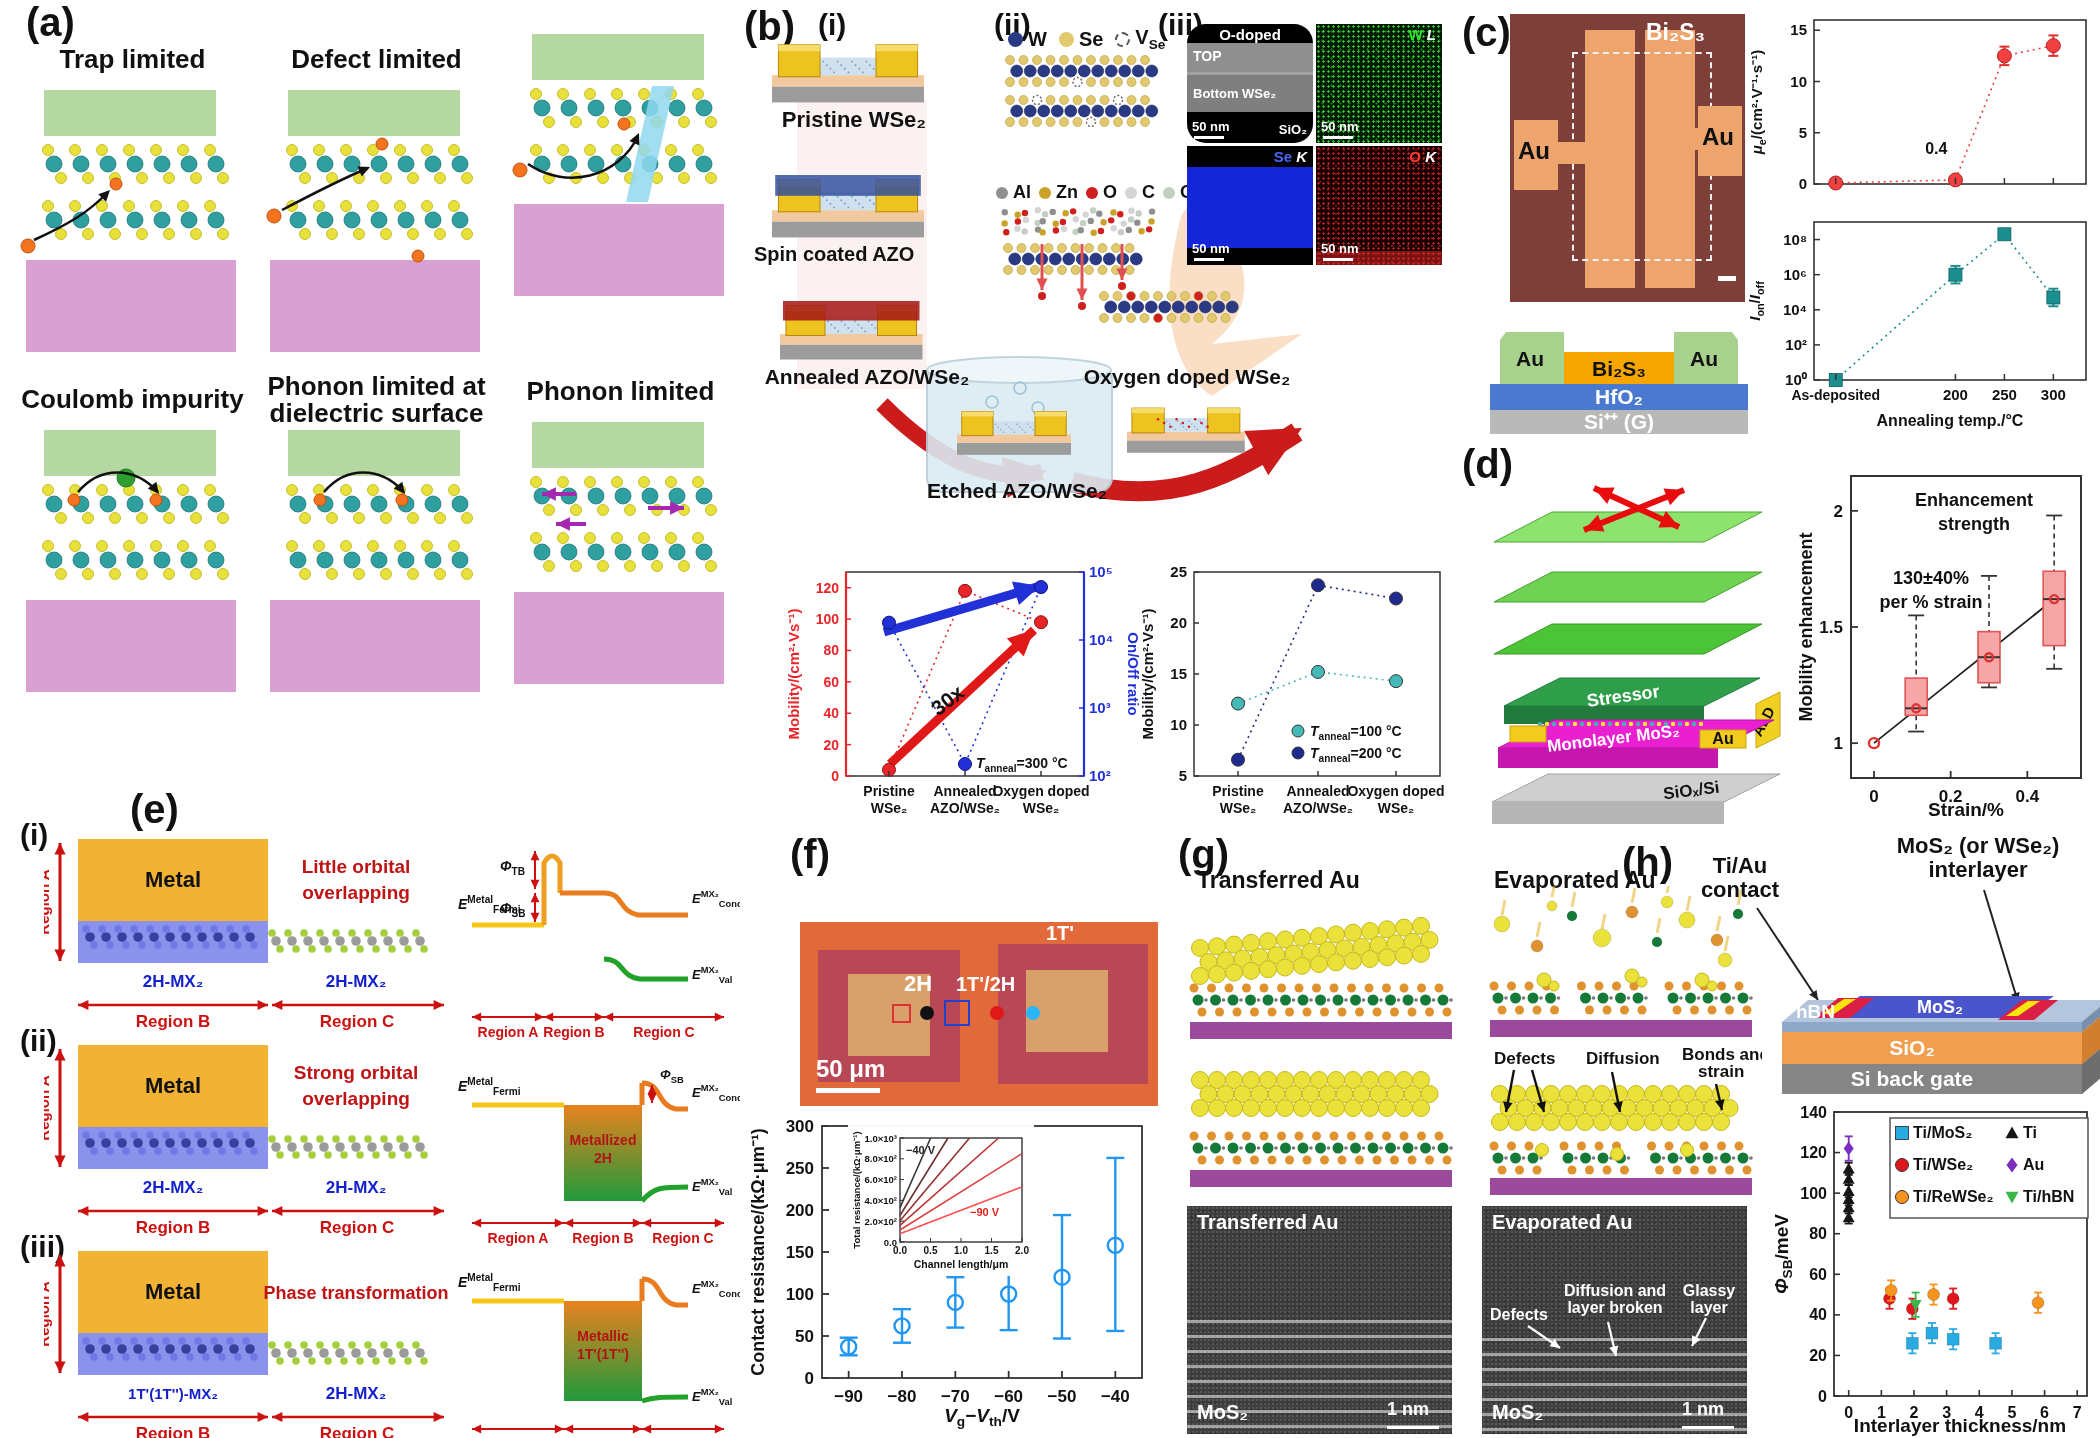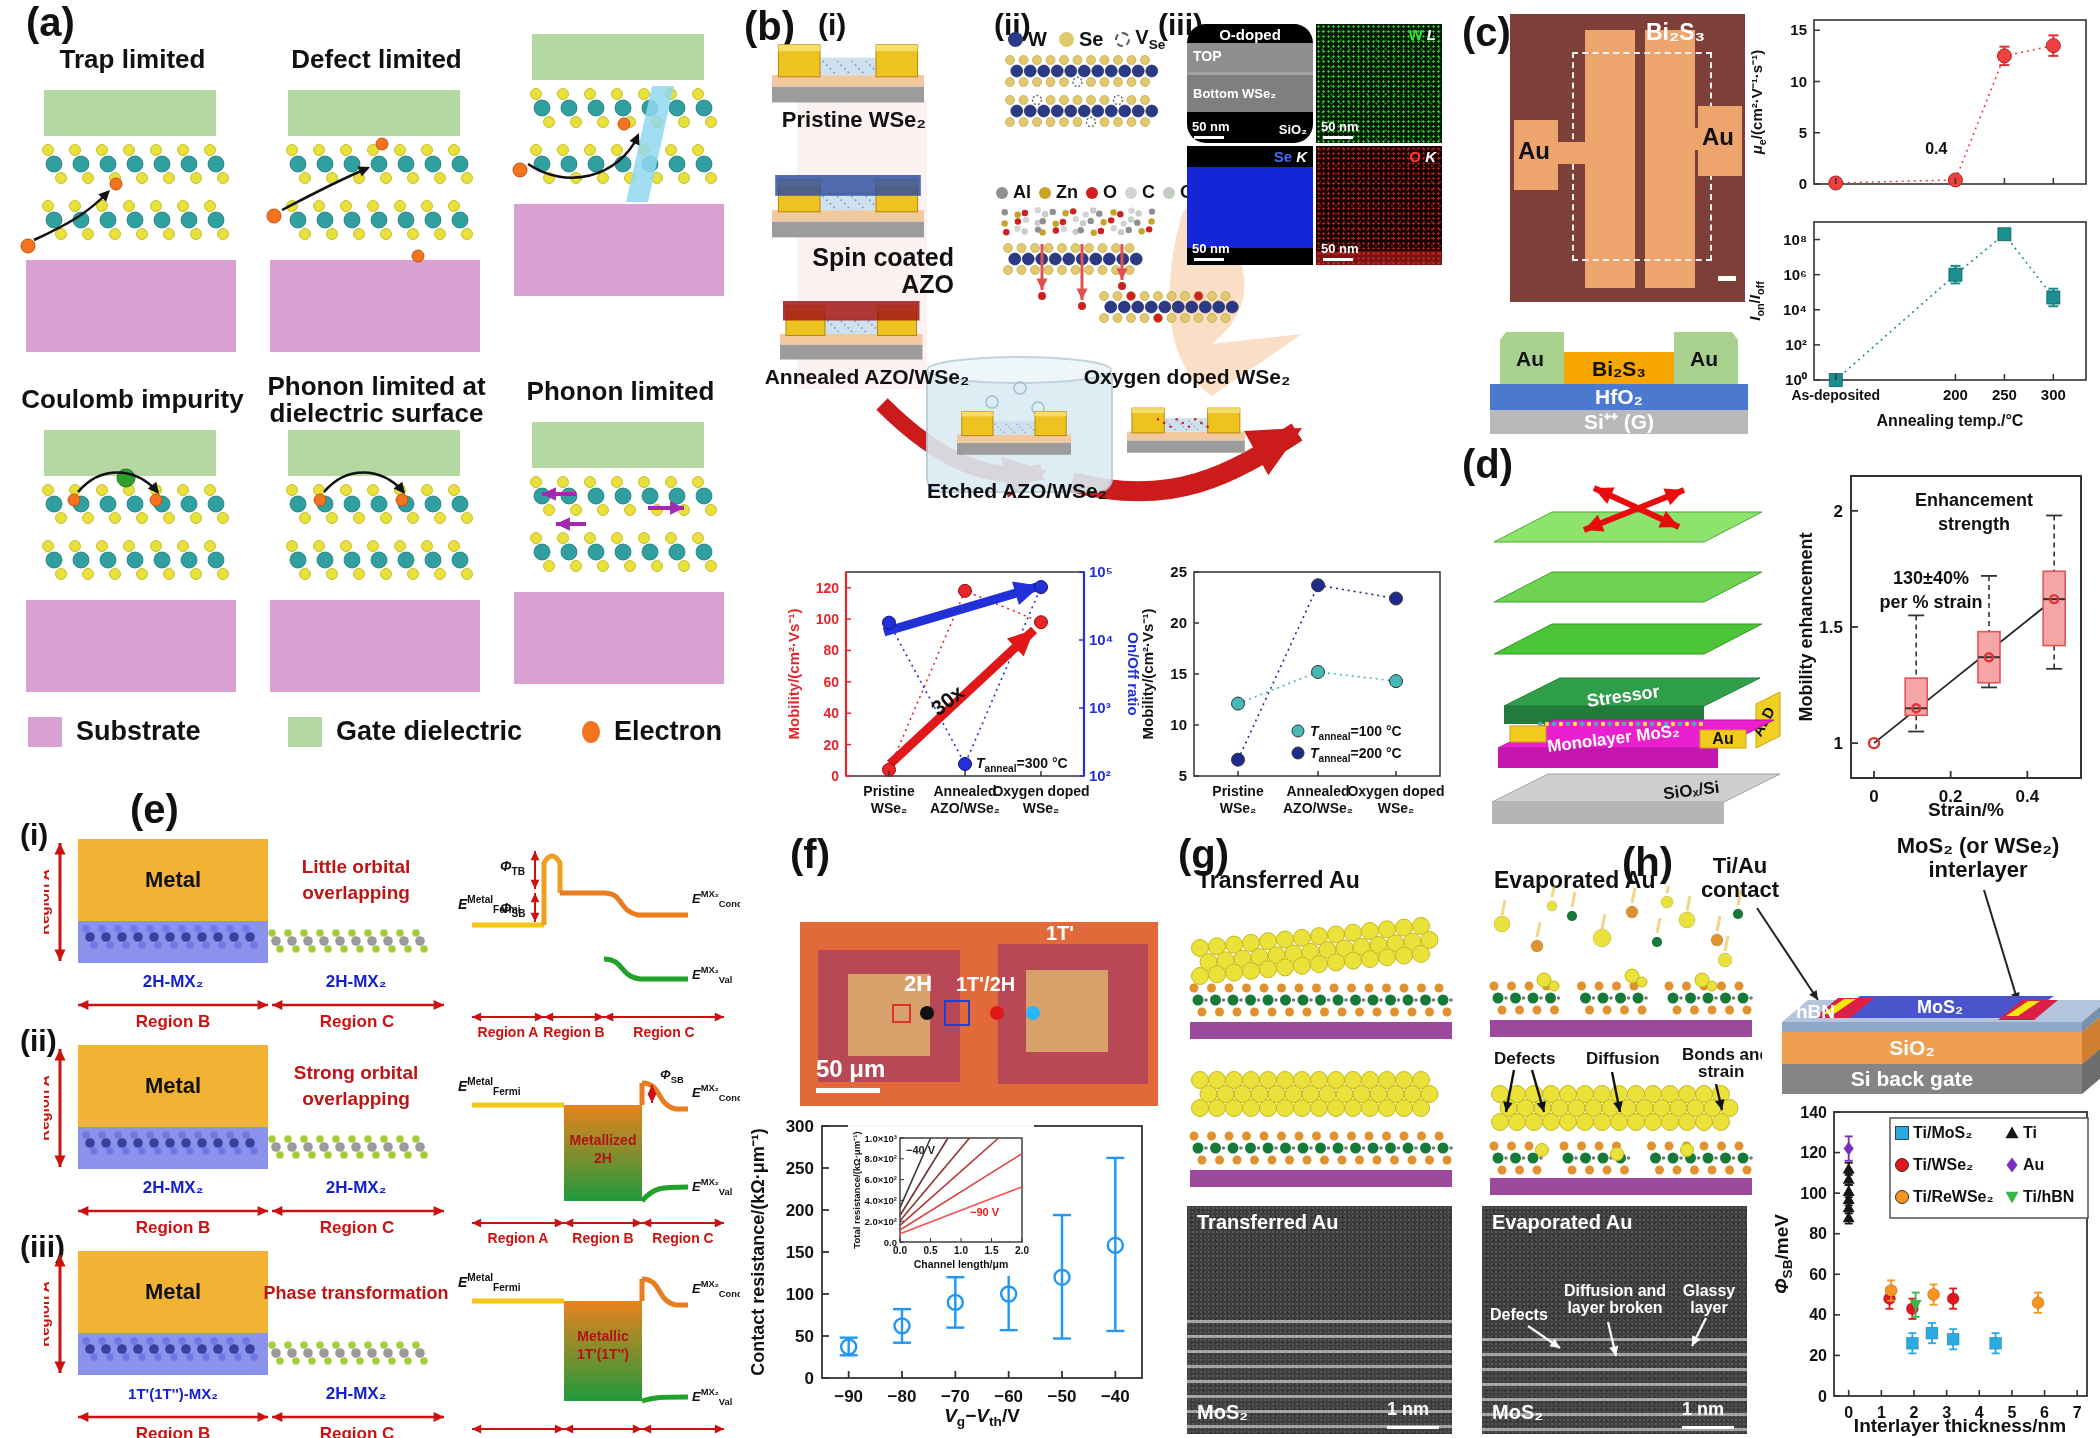--- a/index.html
+++ b/index.html
@@ -40,21 +40,21 @@
   .eds-lab{position:absolute;color:#fff;font-weight:bold;}
   .eds-bar{position:absolute;left:7px;bottom:4px;width:30px;height:3px;background:#fff;}
   .eds-scale{position:absolute;left:5px;bottom:9px;color:#fff;font-size:13px;font-weight:bold;}
   #b-chart1{position:absolute;left:42px;top:556px;}
   #b-chart2{position:absolute;left:396px;top:556px;}
   #b-leg1{position:absolute;left:266px;top:22px;display:flex;gap:12px;align-items:center;font-size:20px;font-weight:bold;}
   #b-leg2{position:absolute;left:254px;top:178px;display:flex;gap:8px;align-items:center;font-size:18px;font-weight:bold;}
   .adot{display:inline-block;border-radius:50%;}
   .vac{display:inline-block;border-radius:50%;border:2px dashed #555;background:#fff;}
   #b-lab-0{left:12px;top:104px;width:200px;text-align:center;font-size:22px;}
-  #b-lab-1{left:12px;top:240px;width:200px;text-align:right;font-size:25px;}
+  #b-lab-1{left:12px;top:240px;width:200px;text-align:left;font-size:20px;}
   #b-lab-2{left:0px;top:362px;width:250px;text-align:center;font-size:21px;}
   #b-lab-3{left:150px;top:476px;width:250px;text-align:center;font-size:21px;}
   #b-lab-4{left:330px;top:362px;width:230px;text-align:center;font-size:21px;}
   #b-sub-0{left:76px;top:4px;} #b-sub-1{left:252px;top:4px;} #b-sub-2{left:416px;top:4px;}
   
   #c-optical{position:absolute;left:48px;top:10px;width:235px;height:288px;background:#7d3f38;overflow:hidden;}
   .copt{position:absolute;background:#eda56d;}
   #c-stack{position:absolute;left:28px;top:316px;}
   #c-chart1{position:absolute;left:280px;top:4px;}
   #c-chart2{position:absolute;left:280px;top:212px;}
@@ -410,34 +410,20 @@
             <circle cx="175" cy="132" r="8" fill="#2f9fa0" stroke="#1d7778" stroke-width="0.8"></circle>
             <circle cx="202" cy="132" r="8" fill="#2f9fa0" stroke="#1d7778" stroke-width="0.8"></circle>
             <rect x="12" y="172" width="210" height="92" fill="#d9a0d2"></rect>
             <line x1="74" y1="74" x2="40" y2="74" stroke="#a428b0" stroke-width="4"></line>
             <path d="M40,74 L53.866885376231224,67.30153077468705 L53.866885376231224,80.69846922531295 Z" fill="#a428b0"></path>
             <line x1="146" y1="88" x2="182" y2="88" stroke="#a428b0" stroke-width="4"></line>
             <path d="M182,88 L168.1331146237688,94.69846922531295 L168.1331146237688,81.30153077468705 Z" fill="#a428b0"></path>
             <line x1="84" y1="104" x2="54" y2="104" stroke="#a428b0" stroke-width="4"></line>
             <path d="M54,104 L67.86688537623122,97.30153077468705 L67.86688537623122,110.69846922531295 Z" fill="#a428b0"></path>
           </svg></div>
-      </div>
-    <div id="a-legend">
-        <div class="a-leg-item" style="left: 18px; top: 10px;">
-          <span style="width: 34px; height: 30px; background: rgb(217, 160, 210); display: inline-block;"></span>
-          <span>Substrate</span>
-        </div>
-        <div class="a-leg-item" style="left: 278px; top: 10px;">
-          <span style="width: 34px; height: 30px; background: rgb(181, 216, 162); display: inline-block;"></span>
-          <span>Gate dielectric</span>
-        </div>
-        <div class="a-leg-item" style="left: 572px; top: 10px;">
-          <span style="width: 18px; height: 22px; border-radius: 50%; background: rgb(243, 115, 31); display: inline-block;"></span>
-          <span>Electron</span>
-        </div>
       </div>
   </section>
 
   <section id="panel-b">
     <div class="pletter" style="left:2px;top:0">(b)</div>
     <div class="psub" id="b-sub-0">(i)</div>
     <div class="psub" id="b-sub-1">(ii)</div>
     <div class="psub" id="b-sub-2">(iii)</div>
     <svg id="b-art" width="718" height="556">
         <rect x="55" y="95" width="130" height="290" fill="#f7e6e6" opacity="0.55"></rect>

